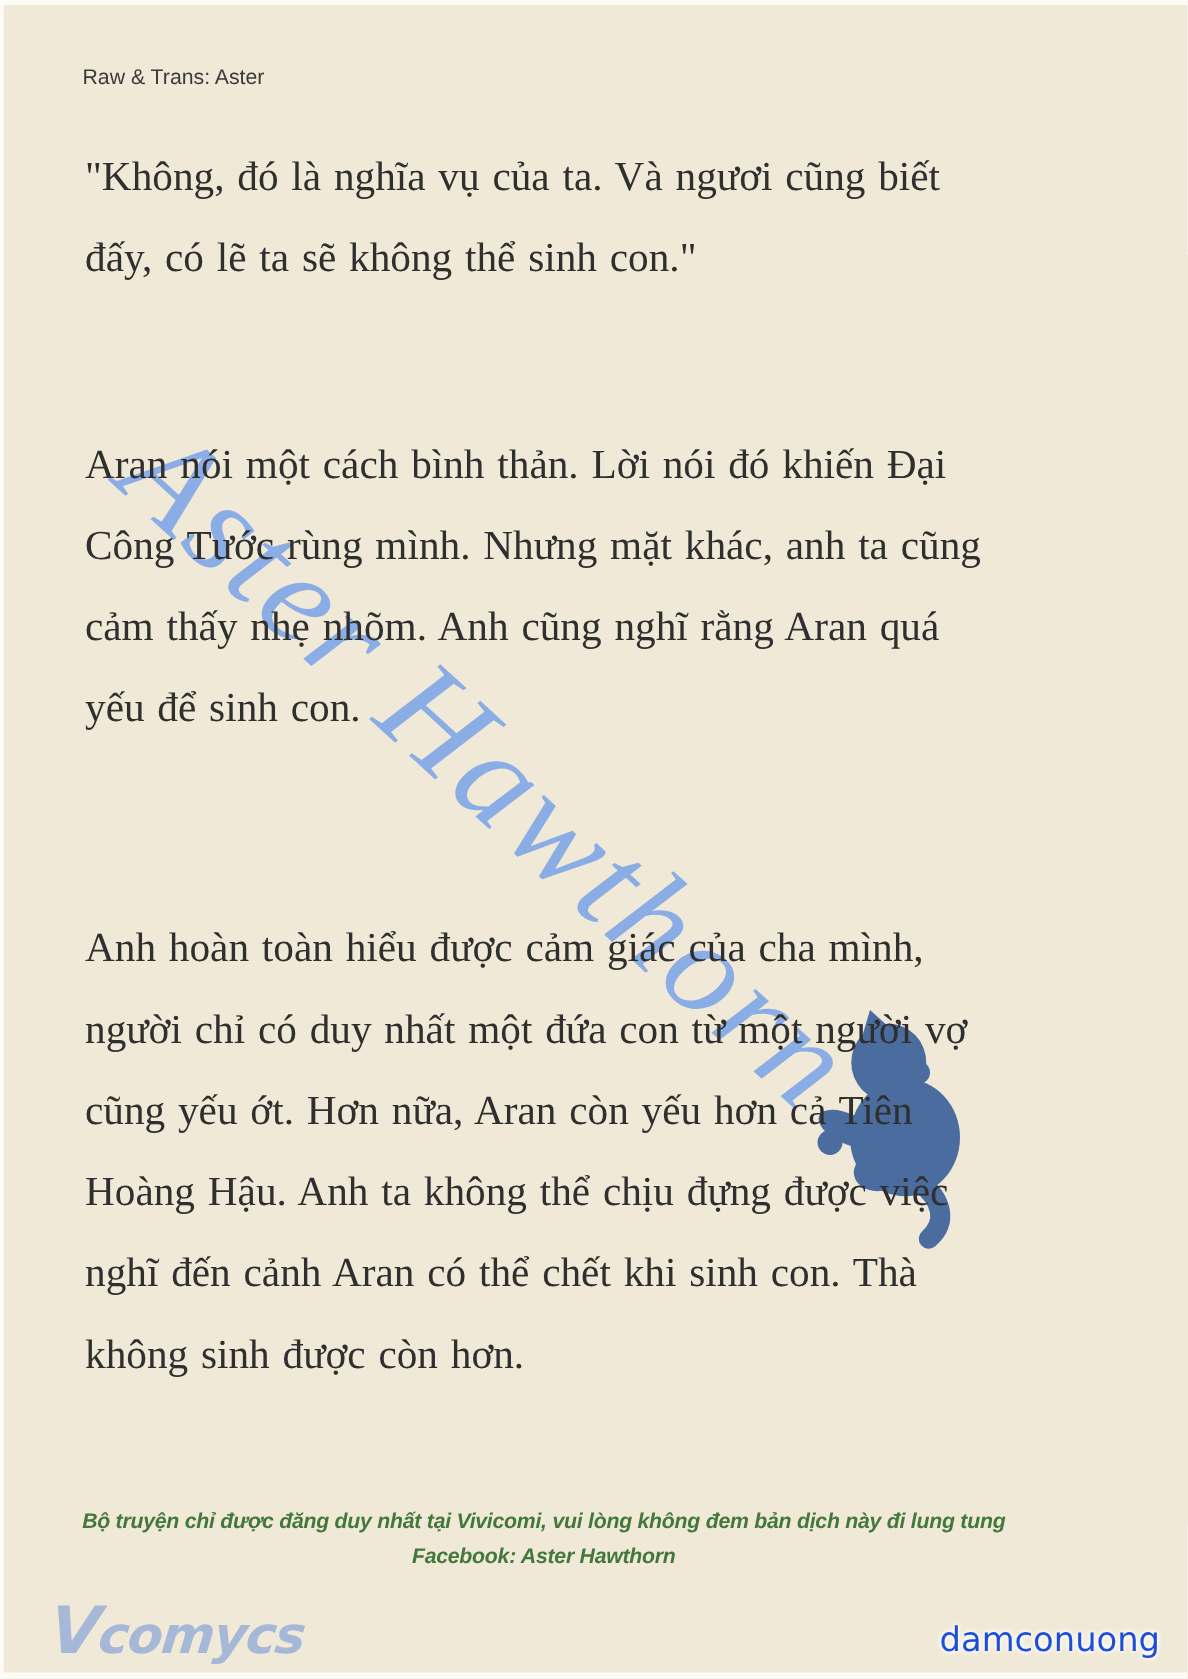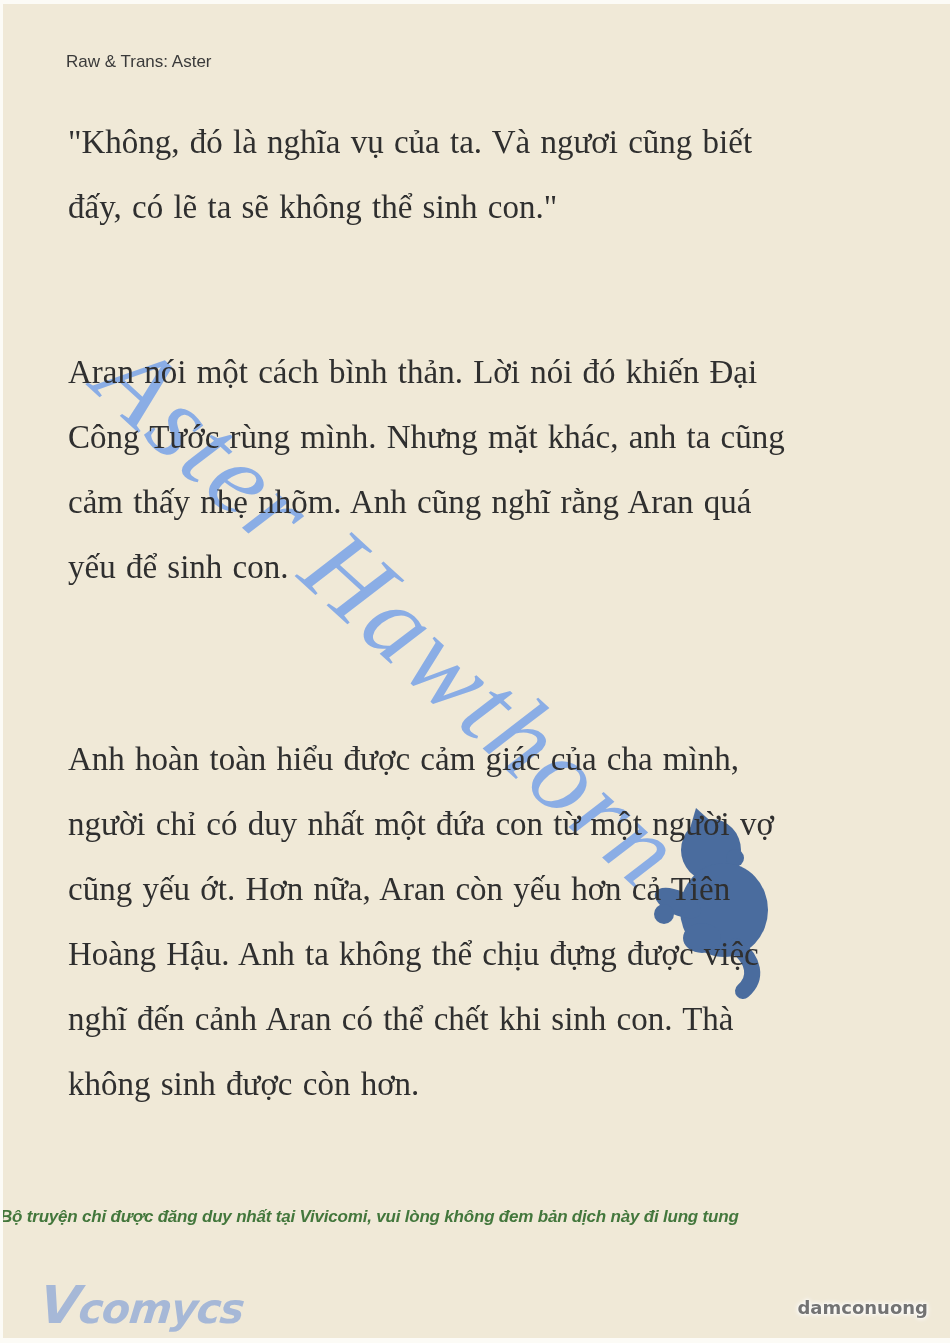--- a/index.html
+++ b/index.html
@@ -55,20 +55,21 @@
   }
 
   .cat-svg{
     position:absolute;left:640px;top:800px;
     width:160px;height:220px;
     z-index:1;
   }
 
   .footer{
     position:absolute;left:0;top:1203px;width:870px;
+    text-align:center;
     font-family:"Liberation Sans", sans-serif;
     font-style:italic;font-weight:bold;
     color:#43773c;
     z-index:4;
   }
   .fline{font-size:17px;line-height:28px;letter-spacing:-0.2px;}
 
   .vcomycs{
     position:absolute;left:40px;top:1282px;
     font-family:"DejaVu Sans", sans-serif;
@@ -76,23 +77,23 @@
     font-size:41px;line-height:46px;
     letter-spacing:-1px;
     color:#a6b8d7;
     transform:skewX(-6deg);
     z-index:5;
   }
   .vcomycs::first-letter{font-size:52px;}
   .damconuong{
     position:absolute;right:22px;top:1297px;
     font-family:"DejaVu Sans", sans-serif;
-    font-weight:bold;
-    font-size:18px;
-    color:#737373;
+    font-weight:normal;
+    font-size:27px;
+    color:#1d4ed8;
     text-shadow:0 0 2px #ffffff,0 0 4px #ffffff,0 0 6px #ffffff;
     z-index:5;
   }
 </style>
 </head>
 <body>
 
 <div class="page">
 
   <div class="credit">Raw &amp; Trans: Aster</div>
@@ -128,20 +129,21 @@
 
   <div class="para p3">Anh hoàn toàn hiểu được cảm giác của cha mình,
 người chỉ có duy nhất một đứa con từ một người vợ
 cũng yếu ớt. Hơn nữa, Aran còn yếu hơn cả Tiên
 Hoàng Hậu. Anh ta không thể chịu đựng được việc
 nghĩ đến cảnh Aran có thể chết khi sinh con. Thà
 không sinh được còn hơn.</div>
 
   <div class="footer">
     <div class="fline">Bộ truyện chỉ được đăng duy nhất tại Vivicomi, vui lòng không đem bản dịch này đi lung tung</div>
+    <div class="fline">Facebook: Aster Hawthorn</div>
   </div>
 
   <div class="vcomycs">Vcomycs</div>
 
   <div class="damconuong">damconuong</div>
 
   <div class="frame-top"></div>
   <div class="frame-bottom"></div>
   <div class="frame-left"></div>
 

